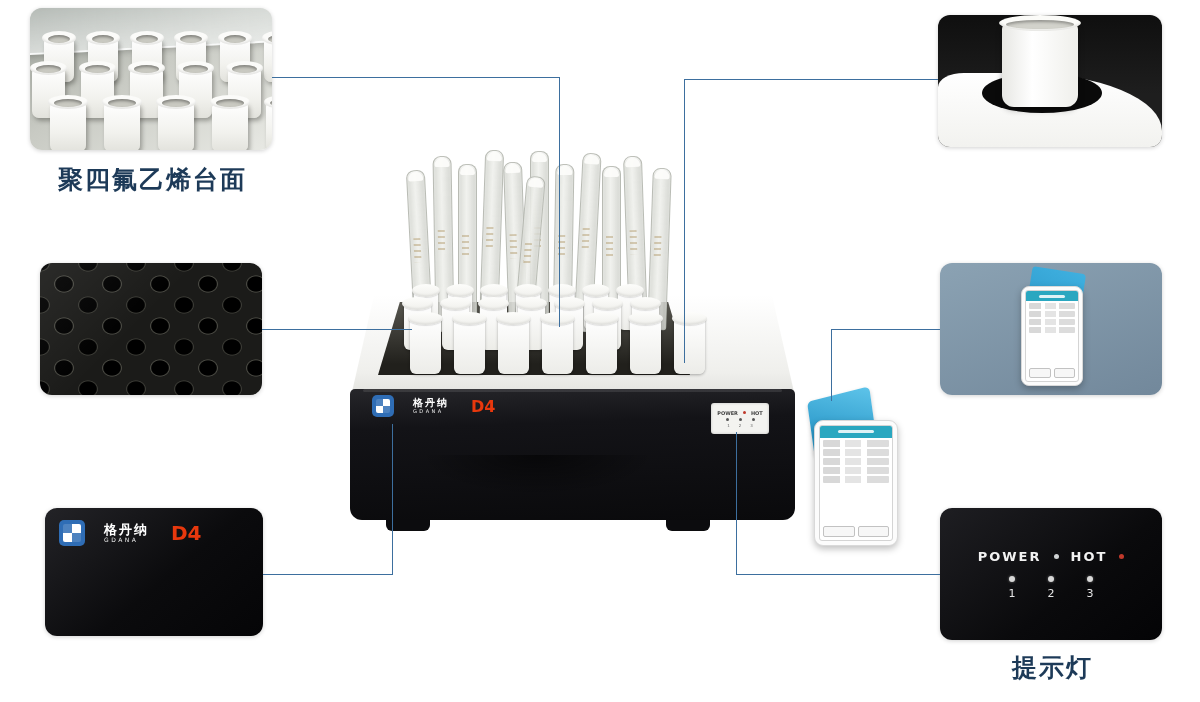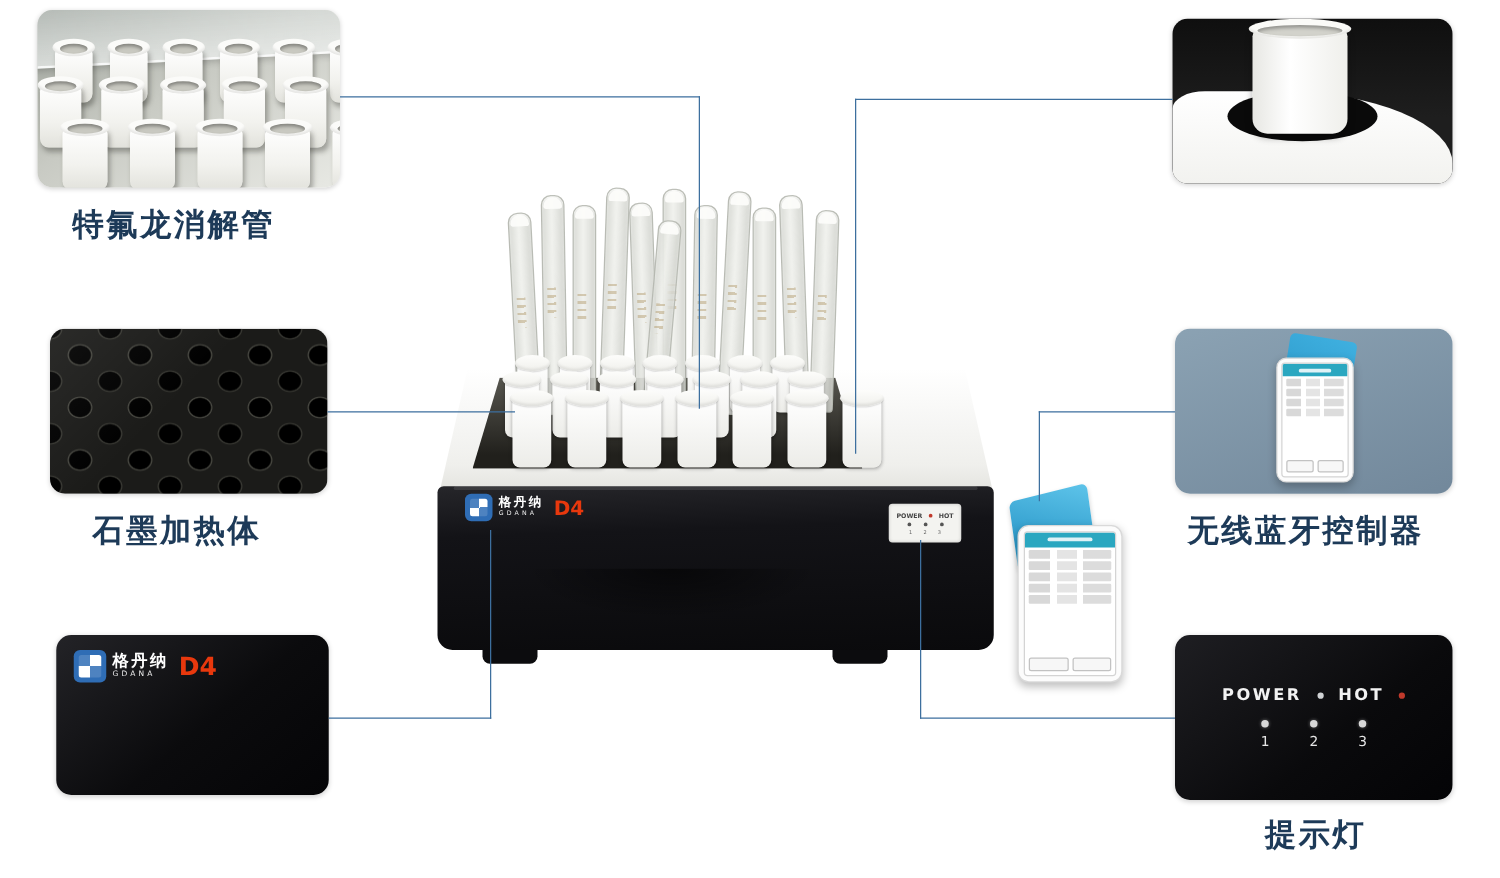--- a/index.html
+++ b/index.html
@@ -115,21 +115,21 @@
                  background:linear-gradient(#fdfdfb,#f0f0ec);box-shadow:inset 0 -2px 2px rgba(0,0,0,.07),0 1px 1px rgba(0,0,0,.12);}
 
   .ibody{position:absolute;left:350px;top:389px;width:445px;height:131px;z-index:5;border-radius:5px 5px 12px 12px;
          background:linear-gradient(178deg,#26262a 0%,#131317 28%,#0a0a0c 100%);}
   .ibody::before{content:"";position:absolute;left:3%;right:3%;top:0;height:3px;background:rgba(255,255,255,.1);border-radius:3px;}
   .ibody::after{content:"";position:absolute;left:70px;right:140px;top:66px;height:40px;border-radius:8px;
                 background:radial-gradient(ellipse at 50% 0%,rgba(0,0,0,.55),rgba(0,0,0,0) 70%);}
   .foot{position:absolute;top:518px;width:44px;height:13px;background:#0c0c0e;border-radius:0 0 6px 6px;z-index:4;}
   .f1{left:386px}.f2{left:666px}
 
-  .logo{display:flex;align-items:center;gap:5px;}
+  .logo{display:flex;align-items:center;gap:19px;}
   .ibody .logo{position:absolute;left:22px;top:6px;}
   .logo-icon{width:22px;height:22px;border-radius:5px;background:var(--brand_blue,#2f6db5);position:relative;flex:none;}
   .logo-icon::after{content:"";position:absolute;inset:4px;border-radius:2px;
         background:conic-gradient(#fff 0 90deg,rgba(255,255,255,.15) 90deg 180deg,#fff 180deg 270deg,rgba(255,255,255,.15) 270deg);}
   .logo-txt{display:flex;flex-direction:column;line-height:1;}
   .logo-cn{color:#fff;font-size:10px;font-weight:700;letter-spacing:2px;}
   .logo-en{color:#eee;font-size:5px;letter-spacing:2.5px;margin-top:1px;}
   .logo-model{color:var(--brand_red,#e8380d);font-size:16px;font-weight:800;margin-left:3px;}
 
   .panel{position:absolute;right:26px;top:14px;width:58px;height:31px;background:#f3f3f0;border-radius:3px;
@@ -289,24 +289,23 @@
 
     </div>
     <div class="t1-row c">
       <div class="t1-tube"></div>
       <div class="t1-tube"></div>
       <div class="t1-tube"></div>
       <div class="t1-tube"></div>
       <div class="t1-tube"></div>
     </div>
   </div>
-  <div class="callout-label lb1">特氟龙消解管</div>
+  <div class="callout-label lb1">聚四氟乙烯台面</div>
 
   <div class="thumb t2"></div>
-  <div class="callout-label lb2">石墨加热体</div>
 
   <div class="thumb t3">
     <div class="logo">
       <span class="logo-icon"></span>
       <span class="logo-txt">
         <span class="logo-cn">格丹纳</span>
         <span class="logo-en">GDANA</span>
       </span>
       <span class="logo-model">D4</span>
     </div>
@@ -329,21 +328,20 @@
           <div class="pad-row"></div>
           <div class="pad-row"></div>
           <div class="pad-btns">
             <span class="pad-btn"></span>
             <span class="pad-btn"></span>
           </div>
         </div>
       </div>
     </div>
   </div>
-  <div class="callout-label lb5">无线蓝牙控制器</div>
 
   <div class="thumb t6">
     <div class="t6-inner">
       <div class="t6-top">
         <span>POWER</span>
         <span class="led gray"></span>
         <span>HOT</span>
         <span class="led red"></span>
       </div>
       <div class="t6-cols">

